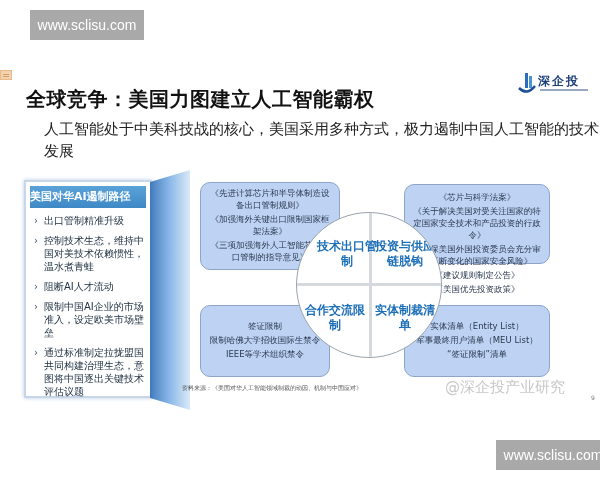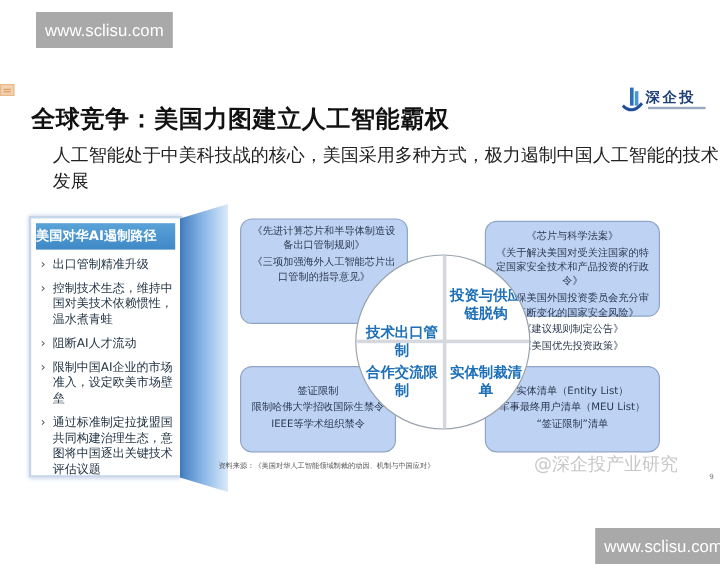--- a/index.html
+++ b/index.html
@@ -24,21 +24,21 @@
   .box{position:absolute;background:#bed3f3;border:1px solid #8ea5c7;border-radius:10px;color:#2b3950;font-size:8.5px;text-align:center;line-height:12px;box-sizing:border-box;}
   .box-tl{left:200px;top:182px;width:140px;height:88px;padding:4px 6px;}
   .box-tr{left:404px;top:184px;width:146px;height:80px;padding:6px 6px;}
   .box-bl{left:200px;top:305px;width:130px;height:72px;padding:14px 6px;}
   .box-br{left:404px;top:305px;width:146px;height:72px;padding:14px 6px;}
   .box p{margin:0 0 2px 0;}
   .circle{position:absolute;left:296px;top:212px;width:146px;height:146px;border-radius:50%;background:#ffffff;border:1px solid #9aa3ad;box-sizing:border-box;overflow:hidden;}
   .circle .vline{position:absolute;left:72px;top:0;width:3px;height:100%;background:#d5d9de;}
   .circle .hline{position:absolute;top:70px;left:0;height:3px;width:100%;background:#d5d9de;}
   .quad{position:absolute;width:60px;color:#1d6fb8;font-size:12px;font-weight:bold;text-align:center;line-height:15px;}
-  .q1{left:8px;top:26px;margin-top:31px;}
+  .q1{left:20px;top:26px;}
   .q2{left:78px;top:26px;}
   .q3{left:8px;top:90px;}
   .q4{left:78px;top:90px;}
   .source{position:absolute;left:182px;top:384px;font-size:6px;color:#555;white-space:nowrap;}
   .brand-wm{position:absolute;left:445px;top:378px;font-size:15px;color:#c8c8c8;white-space:nowrap;}
   .page-num{position:absolute;left:591px;top:394px;font-size:6px;color:#777;}
 </style>
 </head>
 <body>
 
@@ -67,20 +67,21 @@
     <li>阻断AI人才流动</li>
     <li>限制中国AI企业的市场准入，设定欧美市场壁垒</li>
     <li>通过标准制定拉拢盟国共同构建治理生态，意图将中国逐出关键技术评估议题</li>
   </ul>
 </div>
 
 <div class="prism"></div>
 
 <div class="box box-tl">
   <p>《先进计算芯片和半导体制造设备出口管制规则》</p>
+  <p>《加强海外关键出口限制国家框架法案》</p>
   <p>《三项加强海外人工智能芯片出口管制的指导意见》</p>
 </div>
 
 <div class="box box-tr">
   <p>《芯片与科学法案》</p>
   <p>《关于解决美国对受关注国家的特定国家安全技术和产品投资的行政令》</p>
   <p>《确保美国外国投资委员会充分审视不断变化的国家安全风险》</p>
   <p>《建议规则制定公告》</p>
   <p>《美国优先投资政策》</p>
 </div>

